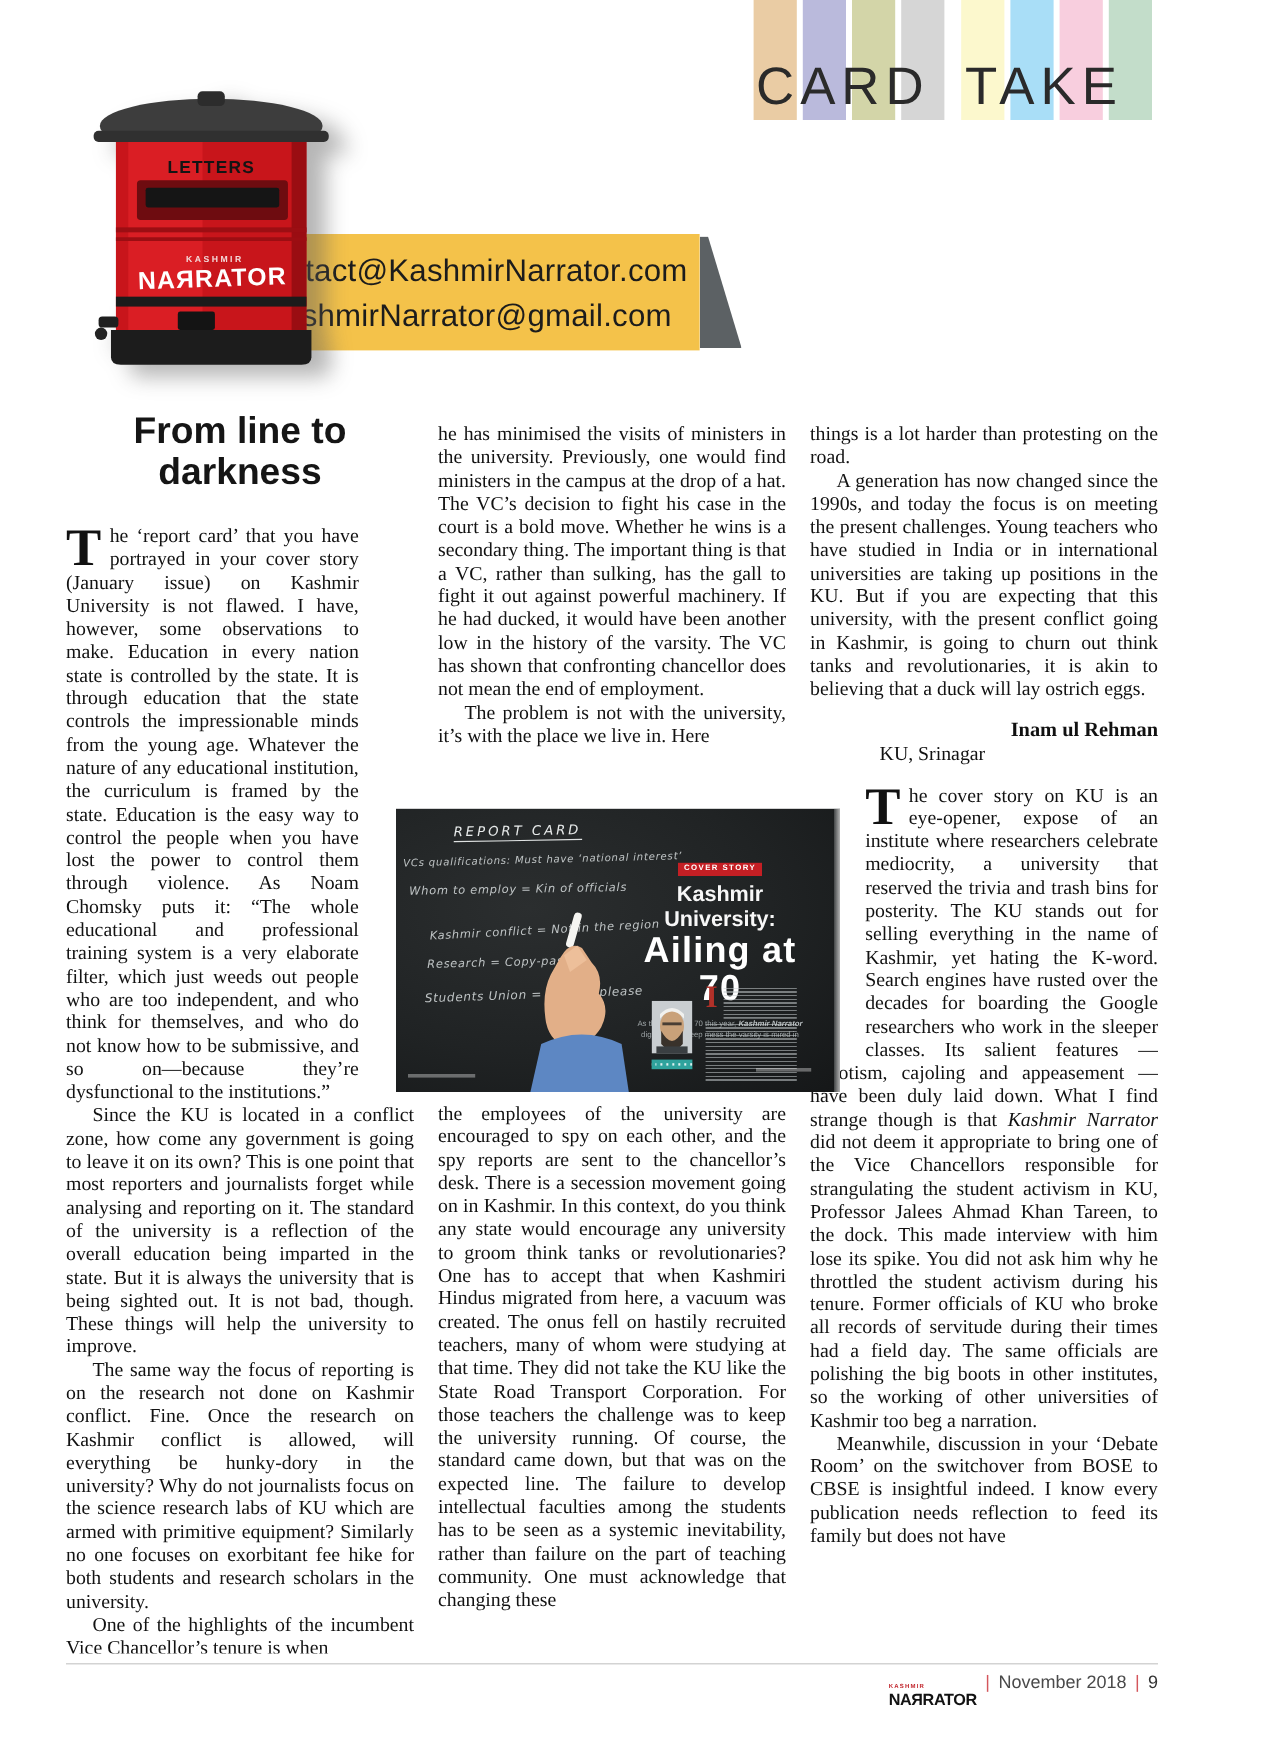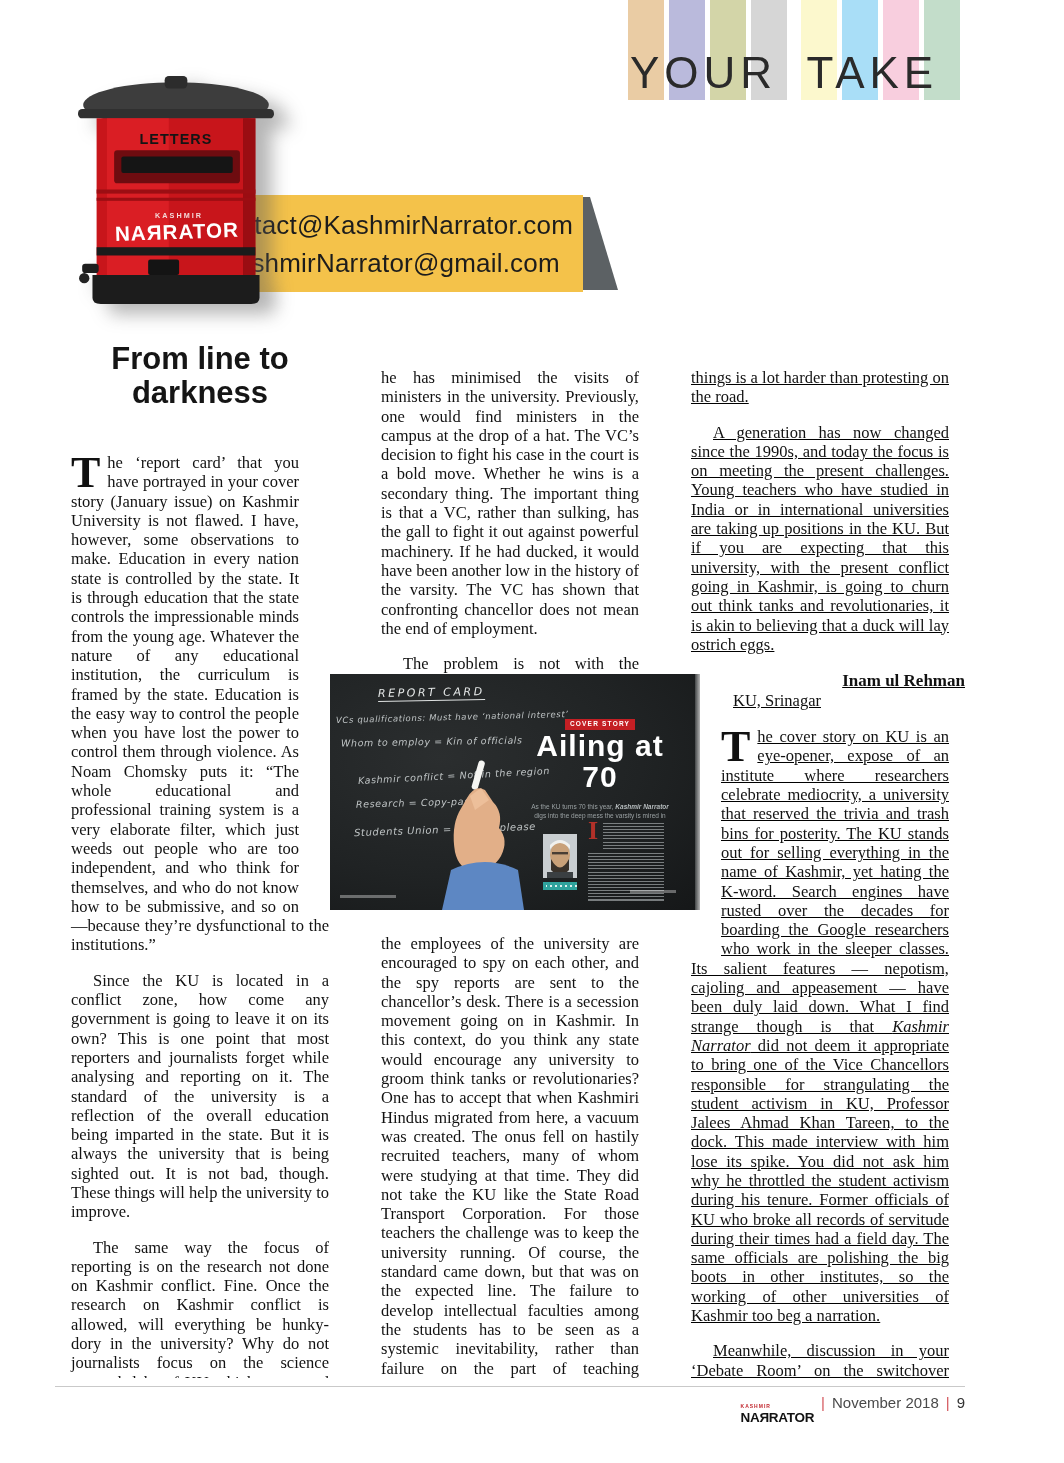--- a/index.html
+++ b/index.html
@@ -27,22 +27,22 @@
   .banner-fold{position:absolute;left:583px;top:197px;width:35px;height:93px;background:#5c6164;
       clip-path:polygon(0 0,20% 0,100% 100%,0 100%);z-index:1;}
 
   
   .headline{position:absolute;left:55px;top:342px;width:290px;text-align:center;
       font:bold 31px/34px "Liberation Sans",sans-serif;color:#151515;}
   .col{position:absolute;width:290px;overflow:hidden;}
   #col1{left:55px;top:437px;height:941px;}
   #col2a{left:365px;top:352px;height:328px;}
   #col2b{left:365px;top:918px;height:460px;}
-  #col3{left:675px;top:352px;height:1026px;text-decoration:underline;}
-  .para{margin:16px;text-align:justify;font:16.5px/19.3px "Liberation Serif",serif;color:#121212;}
+  #col3{left:675px;top:352px;height:1026px;}
+  .para{margin:0;text-align:justify;font:16.5px/19.3px "Liberation Serif",serif;color:#121212;}
   .para.indent{text-indent:22px;}
   .para em{font-style:italic;}
   .dc{float:left;font:bold 44px/36px "Liberation Serif",serif;color:#111;margin:2px 7px 0 0;}
   .spacer-r{float:right;width:40px;height:232px;margin-top:241px;margin-left:6px;}
   .spacer-l{float:left;width:42px;height:212px;margin-top:12px;margin-right:4px;}
   .signature{margin:13px 0 15px 30px;}
   .sig-name{font:bold 17px/21px "Liberation Serif",serif;color:#111;text-align:right;}
   .sig-loc{font:16.5px/20px "Liberation Serif",serif;color:#111;margin-left:28px;}
 
   
@@ -91,21 +91,21 @@
 <div class="stripes" id="stripes">
     <div class="stripe" style="background: rgb(234, 204, 164);"></div>
     <div class="stripe" style="background: rgb(186, 186, 220);"></div>
     <div class="stripe" style="background: rgb(211, 213, 168);"></div>
     <div class="stripe" style="background: rgb(214, 214, 214);"></div>
     <div class="stripe" style="background: rgb(252, 248, 205);"></div>
     <div class="stripe" style="background: rgb(169, 222, 247);"></div>
     <div class="stripe" style="background: rgb(248, 206, 222);"></div>
     <div class="stripe" style="background: rgb(195, 221, 202);"></div>
   </div>
-<div class="header-title">YOUR TAKE</div>
+<div class="header-title">CARD TAKE</div>
 
 <svg class="postbox" viewBox="0 0 230 225">
   <ellipse cx="115" cy="30" rx="90" ry="22" fill="#3d3d3d"></ellipse>
   <rect x="104" y="2" width="22" height="12" rx="4" fill="#2c2c2c"></rect>
   <rect x="20" y="34" width="190" height="9" rx="4" fill="#303030"></rect>
   <path d="M38 43 h154 v152 h-154 Z" fill="#c8151b"></path>
   <path d="M48 43 h60 v152 h-60 Z" fill="#e02228" opacity=".75"></path>
   <path d="M180 43 h12 v152 h-12 Z" fill="#8e0b10" opacity=".8"></path>
   <text x="115" y="68" text-anchor="middle" font-family="Liberation Sans, sans-serif" font-size="14" font-weight="bold" fill="#141414" letter-spacing="1">LETTERS</text>
   <rect x="55" y="74" width="122" height="32" rx="3" fill="#6e0c10"></rect>
@@ -157,34 +157,35 @@
       <p class="para">things is a lot harder than protesting on the road.</p>
       <p class="para indent">A generation has now changed since the 1990s, and today the focus is on meeting the present challenges. Young teachers who have studied in India or in international universities are taking up positions in the KU. But if you are expecting that this university, with the present conflict going in Kashmir, is going to churn out think tanks and revolutionaries, it is akin to believing that a duck will lay ostrich eggs.</p>
     </div>
   <div class="signature">
     <div class="sig-name">Inam ul Rehman</div>
     <div class="sig-loc">KU, Srinagar</div>
   </div>
   <div class="spacer-l"></div>
   <div>
       <p class="para"><span class="dc">T</span>he cover story on KU is an eye-opener, expose of an institute where researchers celebrate mediocrity, a university that reserved the trivia and trash bins for posterity. The KU stands out for selling everything in the name of Kashmir, yet hating the K-word. Search engines have rusted over the decades for boarding the Google researchers who work in the sleeper classes. Its salient features — nepotism, cajoling and appeasement — have been duly laid down. What I find strange though is that <em>Kashmir Narrator</em> did not deem it appropriate to bring one of the Vice Chancellors responsible for strangulating the student activism in KU, Professor Jalees Ahmad Khan Tareen, to the dock. This made interview with him lose its spike. You did not ask him why he throttled the student activism during his tenure. Former officials of KU who broke all records of servitude during their times had a field day. The same officials are polishing the big boots in other institutes, so the working of other universities of Kashmir too beg a narration.</p>
-      <p class="para indent">Meanwhile, discussion in your ‘Debate Room’ on the switchover from BOSE to CBSE is insightful indeed. I know every publication needs sponsorship to feed its family but does not have</p>
+      <p class="para indent">Meanwhile, discussion in your ‘Debate Room’ on the switchover from BOSE to CBSE is insightful indeed. I know every publication needs reflection to feed its family but does not have</p>
     </div>
 </div>
 
 <div id="inset">
   <div class="chalk-title">REPORT CARD</div>
   <div class="chalk" style="left:6px;top:38px;font-size:8.5px;transform:rotate(-1.5deg);">VCs qualifications: Must have ‘national interest’</div>
   <div class="chalk" style="left:11px;top:62px;transform:rotate(-1deg);">Whom to employ  =  Kin of officials</div>
   <div class="chalk" style="left:28px;top:96px;transform:rotate(-3deg);">Kashmir conflict = Not in the region</div>
   <div class="chalk" style="left:26px;top:123px;transform:rotate(-1.5deg);">Research  =  Copy-paste</div>
   <div class="chalk" style="left:24px;top:150px;font-size:10px;transform:rotate(-2deg);">Students Union = Silence please</div>
 
   <div class="inset-right">
     <span class="tag">COVER STORY</span>
+    <div class="ititle1">Kashmir University:</div>
     <div class="ititle2">Ailing at 70</div>
     <div class="isub">As the KU turns 70 this year, <em>Kashmir Narrator</em> digs into the deep mess the varsity is mired in</div>
   </div>
 
   <div class="istory">
     <div class="idrop">I</div>
     <div class="ifaux ifaux1"></div>
     <div class="ifaux ifaux2"></div>
   </div>
 

